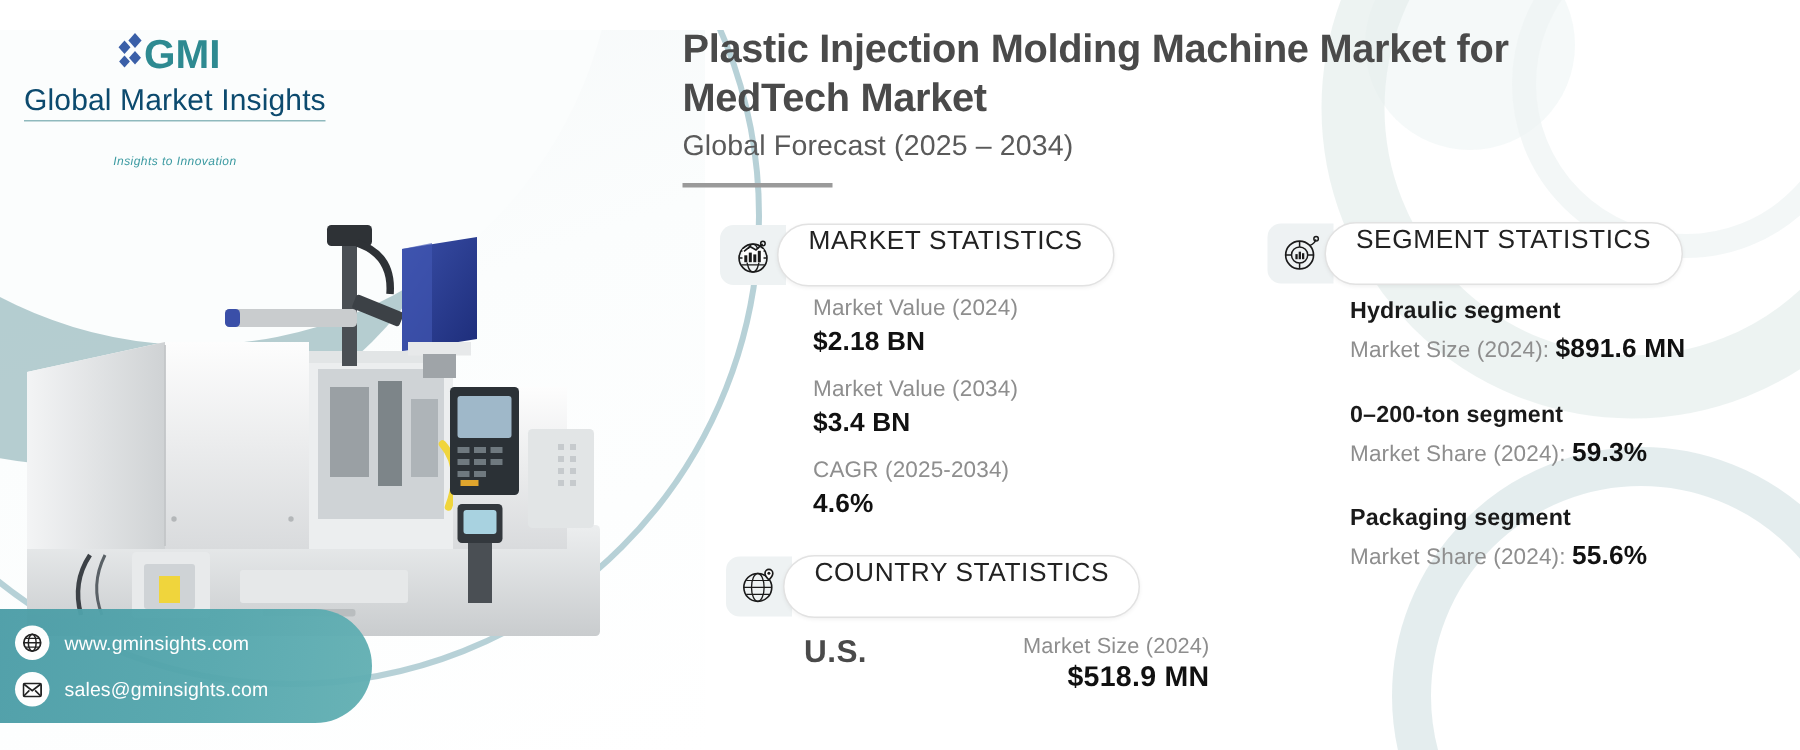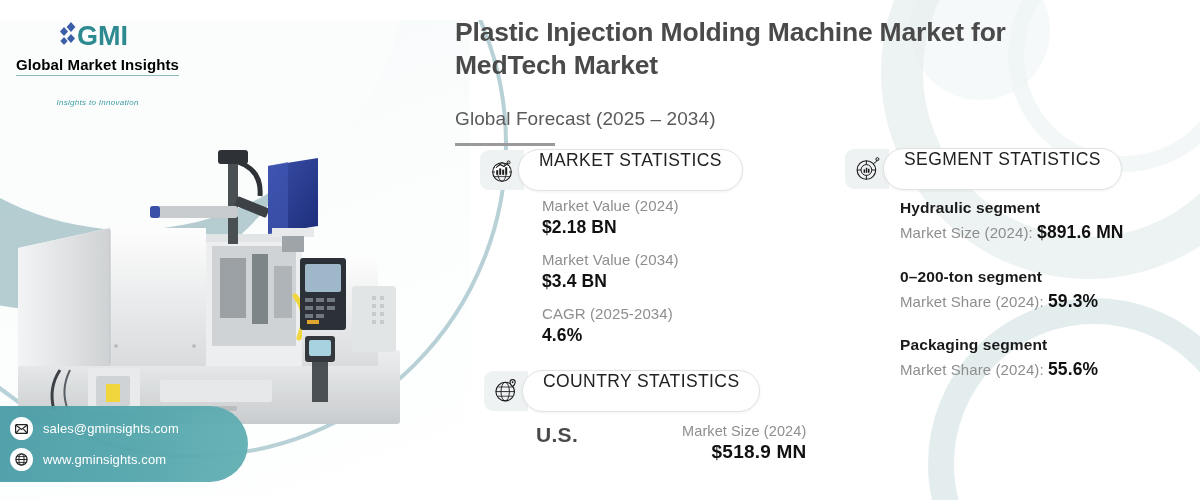--- a/index.html
+++ b/index.html
@@ -99,23 +99,23 @@
     flex-direction: column;
   }
   .logo-mark { display: block; }
   .logo-text-wrap {
     display: flex;
     flex-direction: column;
     align-items: center;
     line-height: 1;
   }
   .logo-title {
-    font-size: 15px;
-    font-weight: bold;
-    color: #000000;
+    font-size: 20px;
+    font-weight: normal;
+    color: #0c4a6e;
     letter-spacing: .1px;
     white-space: nowrap;
   }
   .logo-rule {
     width: 100%;
     height: 1px;
     background: #8fb9bd;
     margin: 3px 0 3px;
   }
   .logo-tagline {
@@ -183,21 +183,21 @@
     font-size: 26.5px;
     font-weight: bold;
     color: #4a4a4a;
     line-height: 1.24;
     letter-spacing: -.2px;
     margin: 0;
   }
   .header-sub {
     font-size: 19px;
     color: #5a5a5a;
-    margin-top: 26px;
+    margin-top: 5px;
     letter-spacing: .1px;
   }
   .header-rule {
     width: 100px;
     height: 3px;
     background: #9a9a9a;
     margin-top: 13px;
   }
 
   
@@ -412,39 +412,39 @@
       <rect x="96" y="258" width="34" height="30" rx="2" fill="#cfd3d6"></rect>
       <rect x="106" y="266" width="14" height="18" fill="#f0d53c"></rect>
       <path d="M60,252 q-12,18 -6,40" stroke="#3c4146" stroke-width="3" fill="none"></path>
       <path d="M70,252 q-10,20 -2,40" stroke="#5a6166" stroke-width="2" fill="none"></path>
     </svg>
   </div>
 
   <div class="contact-pill">
     <div class="contact-row">
       <span class="contact-icon">
-        <svg width="13" height="10" viewBox="0 0 13 10">
-          <rect x="0.6" y="0.6" width="11.8" height="8.8" rx="1" fill="none" stroke="#1a1a1a" stroke-width="1.2"></rect>
-          <path d="M0.8,1 L6.5,5.4 L12.2,1" fill="none" stroke="#1a1a1a" stroke-width="1.2"></path>
-          <path d="M0.9,9 L4.6,5.2 M12.1,9 L8.4,5.2" fill="none" stroke="#1a1a1a" stroke-width="1.1"></path>
-        </svg>
-      </span>
-      <span class="contact-text">sales@gminsights.com</span>
-    </div>
-    <div class="contact-row">
-      <span class="contact-icon">
         <svg width="13" height="13" viewBox="0 0 13 13">
           <circle cx="6.5" cy="6.5" r="5.6" fill="none" stroke="#1a1a1a" stroke-width="1.2"></circle>
           <ellipse cx="6.5" cy="6.5" rx="2.6" ry="5.6" fill="none" stroke="#1a1a1a" stroke-width="1"></ellipse>
           <line x1="0.9" y1="6.5" x2="12.1" y2="6.5" stroke="#1a1a1a" stroke-width="1"></line>
           <line x1="1.8" y1="3.6" x2="11.2" y2="3.6" stroke="#1a1a1a" stroke-width=".9"></line>
           <line x1="1.8" y1="9.4" x2="11.2" y2="9.4" stroke="#1a1a1a" stroke-width=".9"></line>
         </svg>
       </span>
       <span class="contact-text">www.gminsights.com</span>
+    </div>
+    <div class="contact-row">
+      <span class="contact-icon">
+        <svg width="13" height="10" viewBox="0 0 13 10">
+          <rect x="0.6" y="0.6" width="11.8" height="8.8" rx="1" fill="none" stroke="#1a1a1a" stroke-width="1.2"></rect>
+          <path d="M0.8,1 L6.5,5.4 L12.2,1" fill="none" stroke="#1a1a1a" stroke-width="1.2"></path>
+          <path d="M0.9,9 L4.6,5.2 M12.1,9 L8.4,5.2" fill="none" stroke="#1a1a1a" stroke-width="1.1"></path>
+        </svg>
+      </span>
+      <span class="contact-text">sales@gminsights.com</span>
     </div>
   </div>
 
   <div class="logo">
     <svg class="logo-mark" width="78" height="32" viewBox="0 0 78 32">
       <g fill="#3a5fa8">
         <path d="M5,9 L9,13.5 L5,18 L1,13.5 Z"></path>
         <path d="M5,19 L8.6,23 L5,27 L1.4,23 Z"></path>
         <path d="M12,4 L16.4,9 L12,14 L7.6,9 Z"></path>
         <path d="M12,16 L16,20.5 L12,25 L8,20.5 Z"></path>

